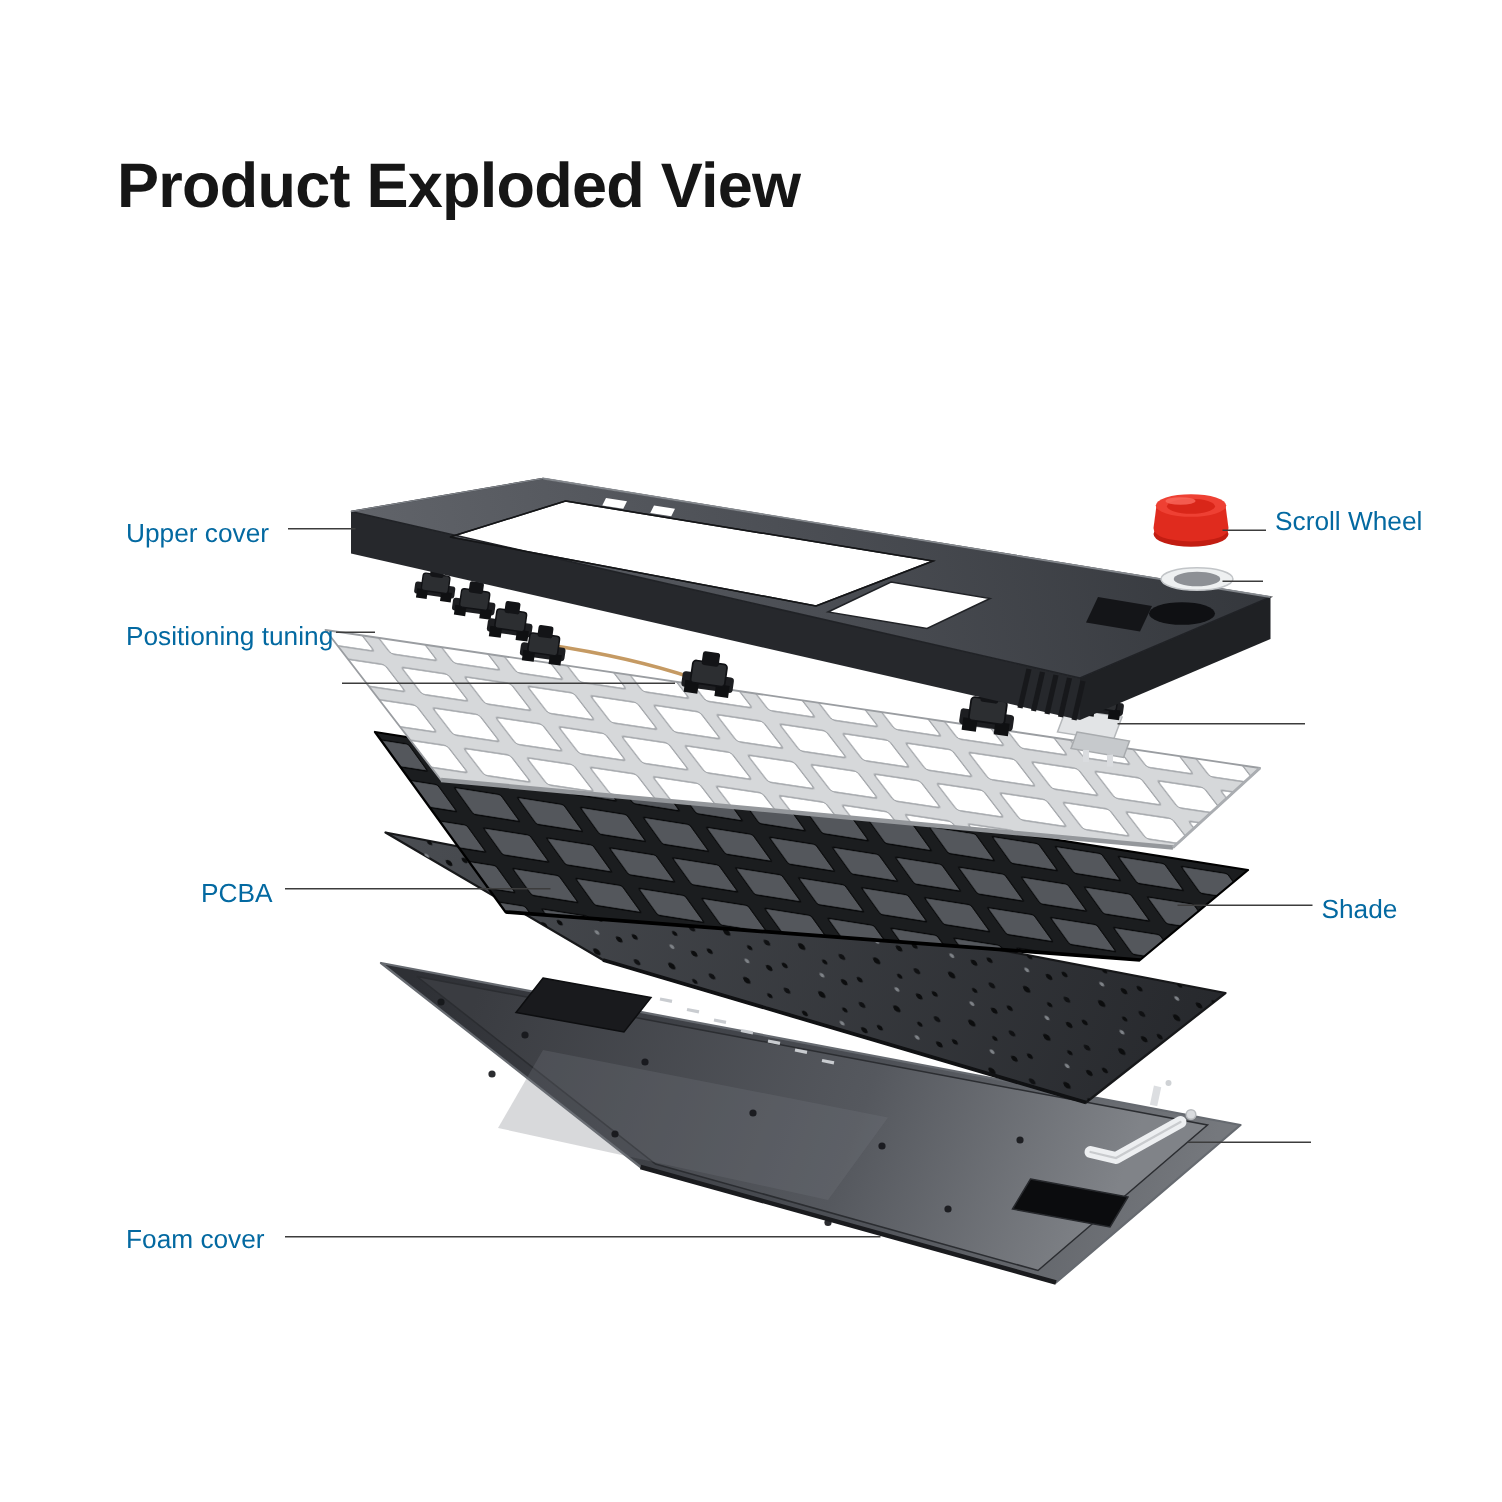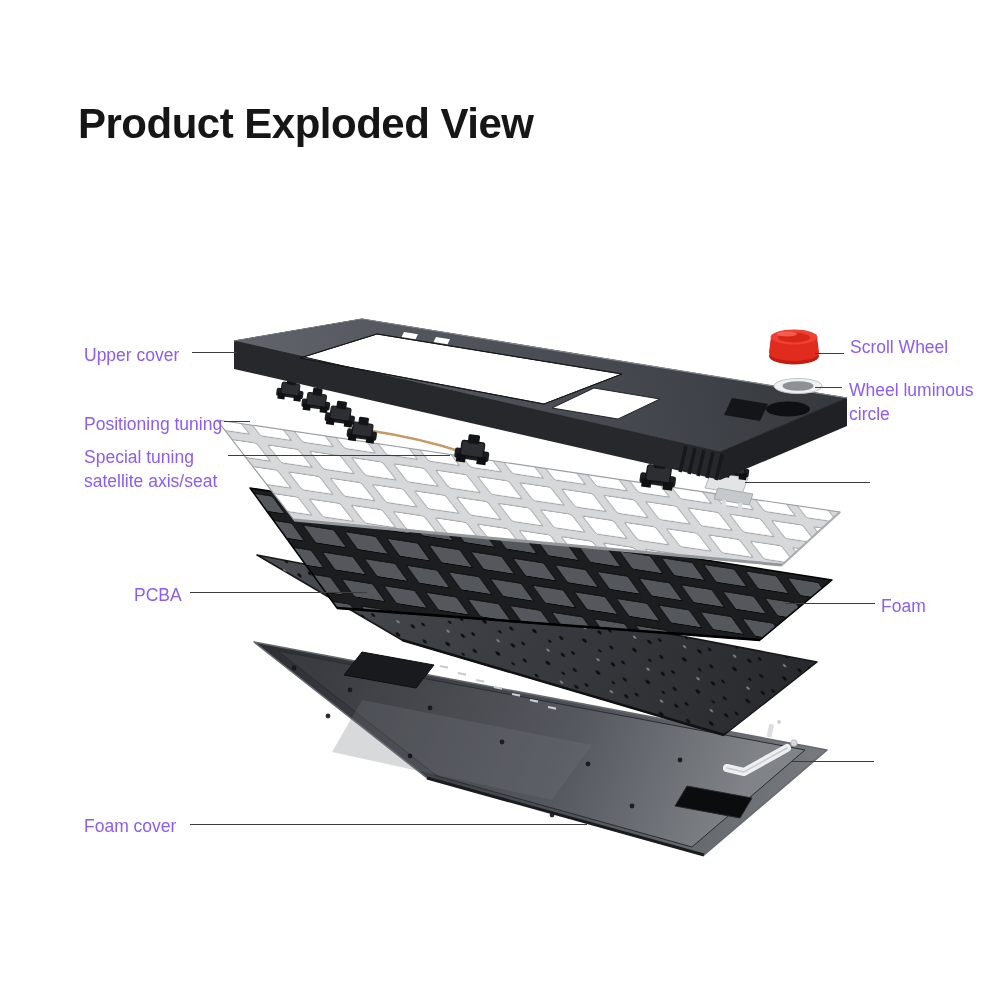--- a/index.html
+++ b/index.html
@@ -1,19 +1,19 @@
 <!DOCTYPE html>
 <html><head>
 <meta charset="utf-8">
 <style>
   html,body{margin:0;padding:0;}
   body{width:1001px;height:1001px;background:#ffffff;font-family:"Liberation Sans",sans-serif;}
   #stage{position:relative;width:1001px;height:1001px;background:#ffffff;overflow:hidden;margin-left:32px;}
   .title{position:absolute;font-size:42px;font-weight:700;letter-spacing:-0.5px;color:#161616;white-space:nowrap;}
-  .callout{position:absolute;font-size:17.5px;line-height:1.35;color:#8b5cf6;}
+  .callout{position:absolute;font-size:17.5px;line-height:1.35;color:#0369a1;}
   .leader{position:absolute;height:0;border-top:1.6px solid #3c3c3c;}
   svg{position:absolute;left:0;top:0;}
 </style>
 </head>
 <body>
 
 <div id="stage">
 
   <div class="title" style="left:46px;top:100px">Product Exploded View</div>
 
@@ -179,20 +179,18 @@
   <div class="leader" style="left:158px;top:592px;width:177px"></div>
   <div class="leader" style="left:158px;top:824px;width:397px"></div>
   <div class="leader" style="left:783px;top:353px;width:29px"></div>
   <div class="leader" style="left:783px;top:387px;width:27px"></div>
   <div class="leader" style="left:713px;top:482px;width:125px"></div>
   <div class="leader" style="left:753px;top:603px;width:90px"></div>
   <div class="leader" style="left:760px;top:761px;width:82px"></div>
 
   <div class="callout" style="left:52px;top:344px">Upper cover</div>
   <div class="callout" style="left:52px;top:413px">Positioning tuning</div>
-  <div class="callout" style="left:52px;top:446px;max-width:160px">Special tuning satellite axis/seat</div>
   <div class="callout" style="left:102px;top:584px">PCBA</div>
   <div class="callout" style="left:52px;top:815px">Foam cover</div>
   <div class="callout" style="left:818px;top:336px">Scroll Wheel</div>
-  <div class="callout" style="left:817px;top:379px;max-width:145px">Wheel luminous circle</div>
-  <div class="callout" style="left:849px;top:595px">Foam</div>
+  <div class="callout" style="left:849px;top:595px">Shade</div>
 
 </div>
 
 </body></html>

